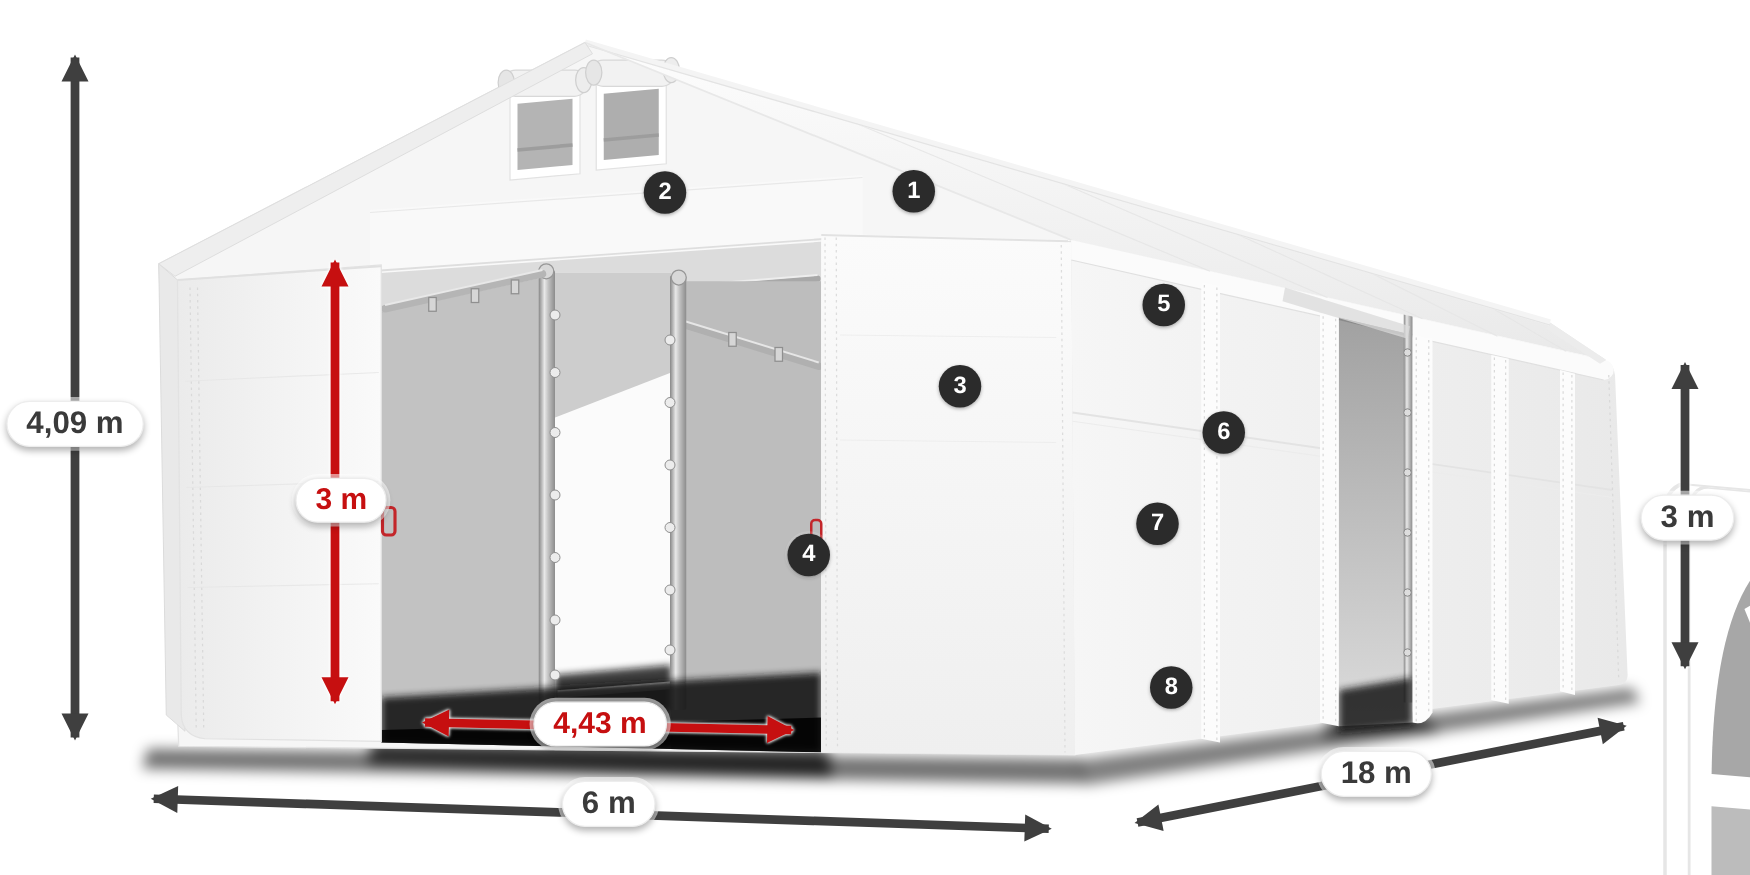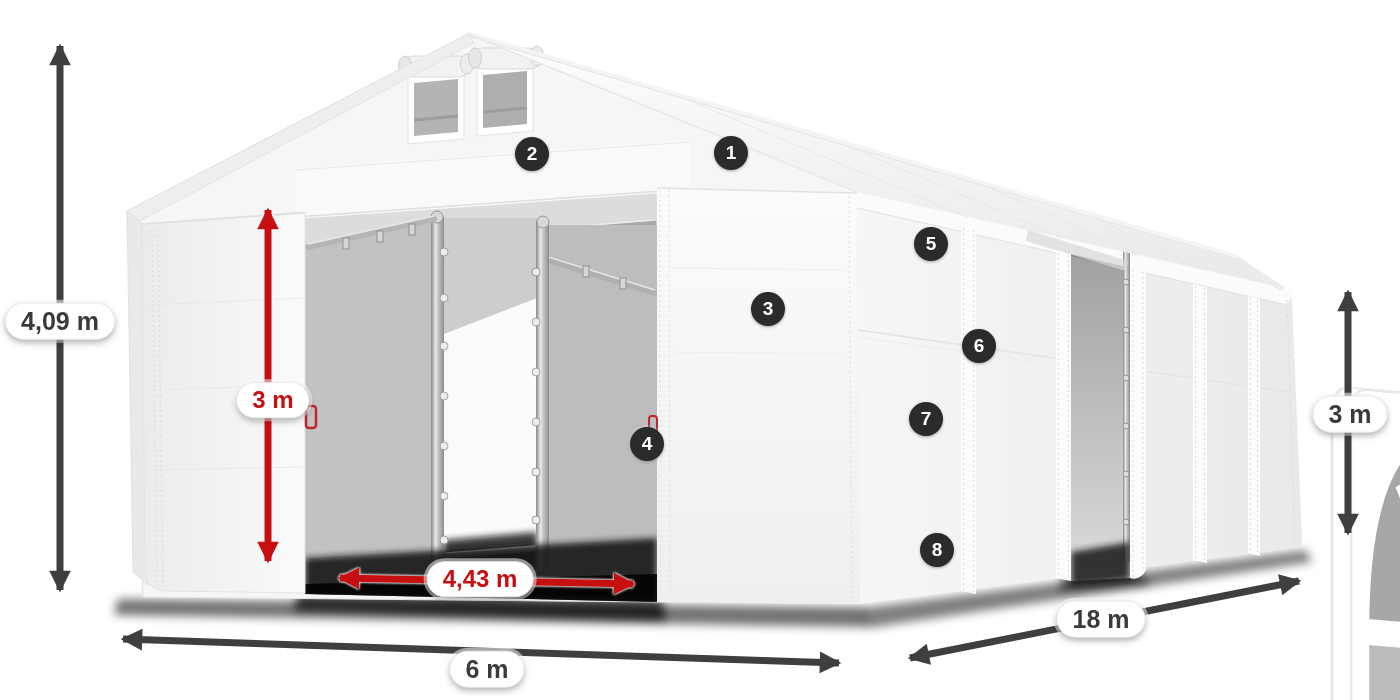--- a/index.html
+++ b/index.html
@@ -301,24 +301,24 @@
   <g class="halo" fill="none">
     <line x1="60" y1="46" x2="60" y2="590" stroke="#3f3f3f" stroke-width="7" marker-start="url(#mD)" marker-end="url(#mD)"></line>
     <line x1="268" y1="210" x2="268" y2="561" stroke="#c60f10" stroke-width="7" marker-start="url(#mR)" marker-end="url(#mR)"></line>
     <line x1="340" y1="578" x2="633" y2="584" stroke="#c60f10" stroke-width="7" marker-start="url(#mR)" marker-end="url(#mR)"></line>
     <line x1="123" y1="639" x2="839" y2="663" stroke="#3f3f3f" stroke-width="7" marker-start="url(#mD)" marker-end="url(#mD)"></line>
     <line x1="910" y1="658" x2="1299" y2="581" stroke="#3f3f3f" stroke-width="7" marker-start="url(#mD)" marker-end="url(#mD)"></line>
     <line x1="1348" y1="292" x2="1348" y2="533" stroke="#3f3f3f" stroke-width="7" marker-start="url(#mD)" marker-end="url(#mD)"></line>
   </g>
 </svg>
 
-<div class="pill" style="left:60px;top:321px;text-align:center;">4,09 m</div>
+<div class="pill" style="left:60px;top:339px;text-align:center;">4,09 m</div>
 <div class="pill red" style="left:273px;top:400px;">3 m</div>
 <div class="pill red" style="left:480px;top:579px;">4,43 m</div>
-<div class="pill" style="left:487px;top:669px;">6 m</div>
+<div class="pill" style="left:487px;top:643px;">6 m</div>
 <div class="pill" style="left:1101px;top:619px;">18 m</div>
 <div class="pill" style="left:1350px;top:414px;">3 m</div>
 
 <div class="badge" style="left:714px;top:136px;">1</div>
 <div class="badge" style="left:515px;top:137px;">2</div>
 <div class="badge" style="left:751px;top:292px;">3</div>
 <div class="badge" style="left:630px;top:427px;">4</div>
 <div class="badge" style="left:914px;top:227px;">5</div>
 <div class="badge" style="left:962px;top:329px;">6</div>
 <div class="badge" style="left:909px;top:402px;">7</div>

